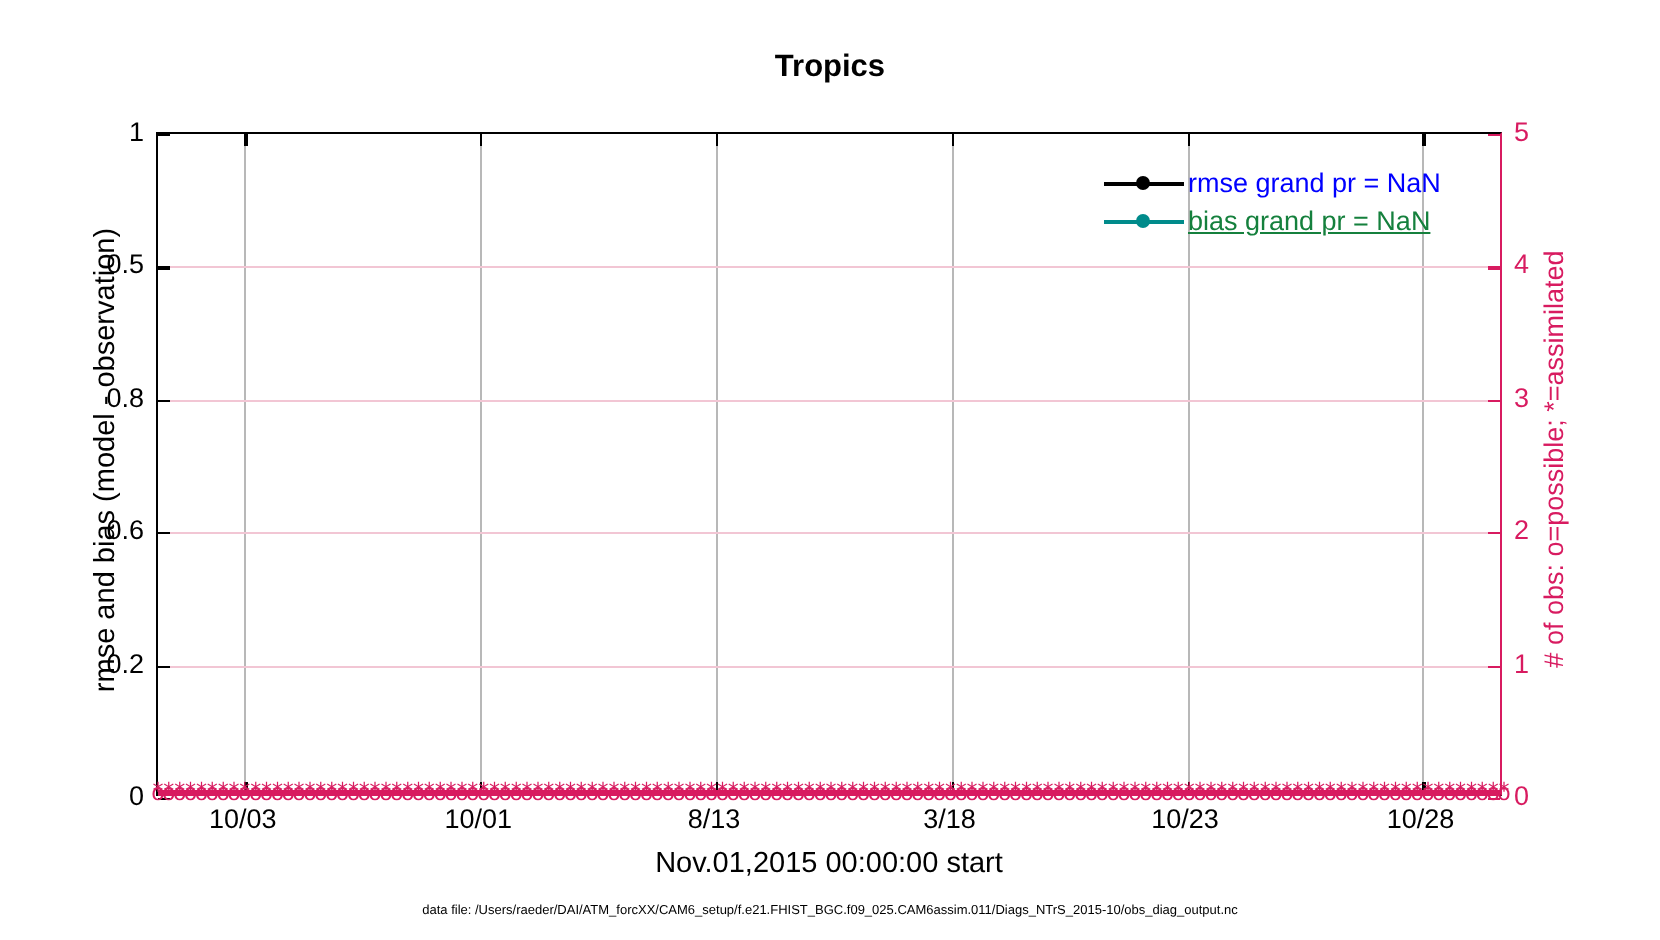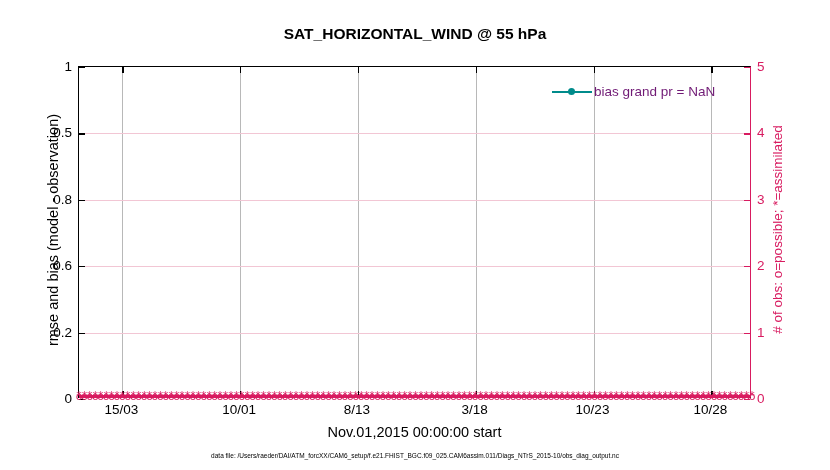--- a/index.html
+++ b/index.html
@@ -230,21 +230,21 @@
   .legend-label {
     font-size: 13.5px;
     color: #0000FF;
     white-space: nowrap;
   }
 </style>
 </head>
 <body>
 
 <div id="title-block">
-  <div id="title-sub">SAT_HORIZONTAL_WIND @ 55 hPa</div>
+  <div id="title-main">Tropics</div>
 </div>
 
 <div id="ylabel-left">rmse and bias (model - observation)</div>
 <div id="ylabel-right"># of obs: o=possible; *=assimilated</div>
 <div id="xlabel">Nov.01,2015 00:00:00 start</div>
 
 <div id="plot">
   <div id="grid-layer">
       <div class="vgrid" style="left: 43.4085px;"></div>
       <div class="vgrid" style="left: 161.183px;"></div>
@@ -532,21 +532,21 @@
       <span class="obs-mark" style="left: 662.145px;">o</span>
       <span class="obs-mark" style="left: 662.145px; top: -1px;">*</span>
       <span class="obs-mark" style="left: 667.573px;">o</span>
       <span class="obs-mark" style="left: 667.573px; top: -1px;">*</span>
       <span class="obs-mark" style="left: 673px;">o</span>
       <span class="obs-mark" style="left: 673px; top: -1px;">*</span>
     </div>
 </div>
 
 <div id="xticklabel-layer">
-    <div class="xticklabel" style="left: 121.409px;">15/03</div>
+    <div class="xticklabel" style="left: 121.409px;">10/03</div>
     <div class="xticklabel" style="left: 239.183px;">10/01</div>
     <div class="xticklabel" style="left: 356.958px;">8/13</div>
     <div class="xticklabel" style="left: 474.733px;">3/18</div>
     <div class="xticklabel" style="left: 592.509px;">10/23</div>
     <div class="xticklabel" style="left: 710.284px;">10/28</div>
   </div>
 <div id="yticklabel-left-layer">
     <div class="yticklabel-left" style="top: 398px;">0</div>
     <div class="yticklabel-left" style="top: 331.6px;">0.2</div>
     <div class="yticklabel-left" style="top: 265.2px;">0.6</div>
@@ -559,20 +559,27 @@
     <div class="yticklabel-right" style="top: 331.6px;">1</div>
     <div class="yticklabel-right" style="top: 265.2px;">2</div>
     <div class="yticklabel-right" style="top: 198.8px;">3</div>
     <div class="yticklabel-right" style="top: 132.4px;">4</div>
     <div class="yticklabel-right" style="top: 66px;">5</div>
   </div>
 
 <div id="legend">
     <div class="legend-row">
       <span class="legend-marker">
+        <span class="lm-line" style="background: rgb(0, 0, 0);"></span>
+        <span class="lm-dot" style="background: rgb(0, 0, 0);"></span>
+      </span>
+      <span class="legend-label" style="color: rgb(0, 0, 255);">rmse grand pr = NaN</span>
+    </div>
+    <div class="legend-row">
+      <span class="legend-marker">
         <span class="lm-line" style="background: rgb(0, 139, 139);"></span>
         <span class="lm-dot" style="background: rgb(0, 139, 139);"></span>
       </span>
-      <span class="legend-label" style="color: #701a75;">bias grand pr = NaN</span>
+      <span class="legend-label" style="color: #15803d; text-decoration: underline;">bias grand pr = NaN</span>
     </div>
   </div>
 
 <div id="datafile">data file: /Users/raeder/DAI/ATM_forcXX/CAM6_setup/f.e21.FHIST_BGC.f09_025.CAM6assim.011/Diags_NTrS_2015-10/obs_diag_output.nc</div>
 
 </body></html>

